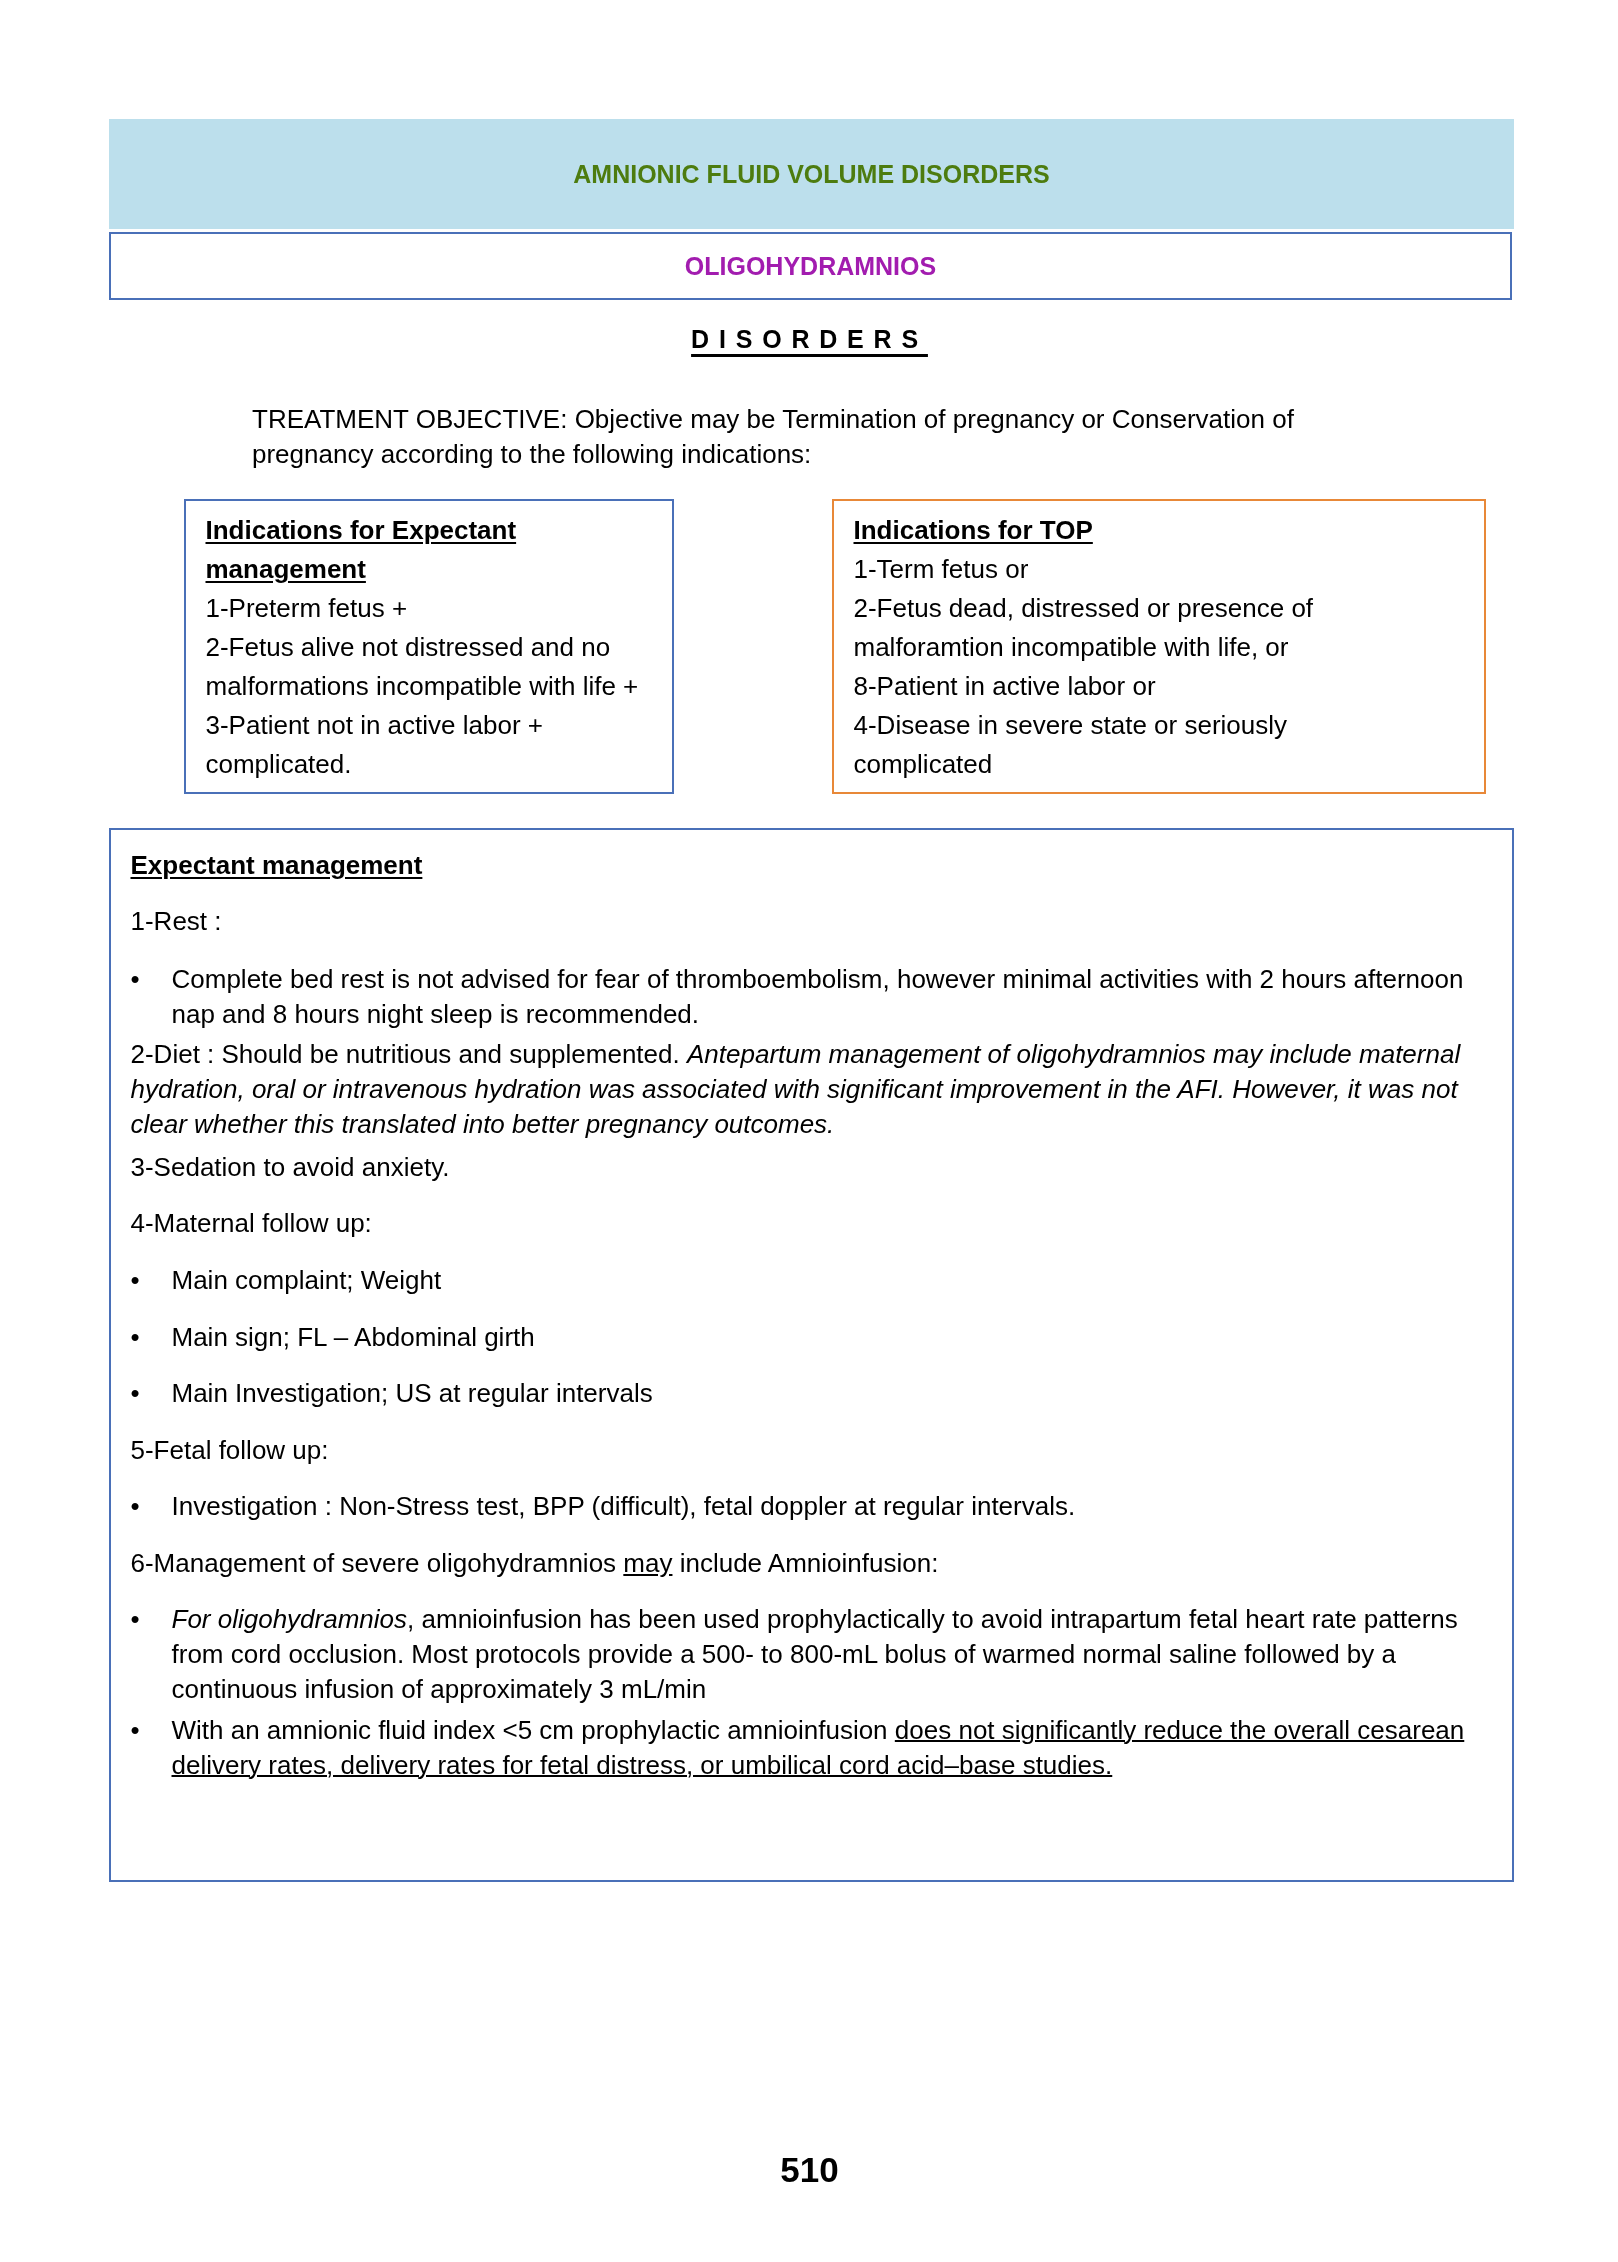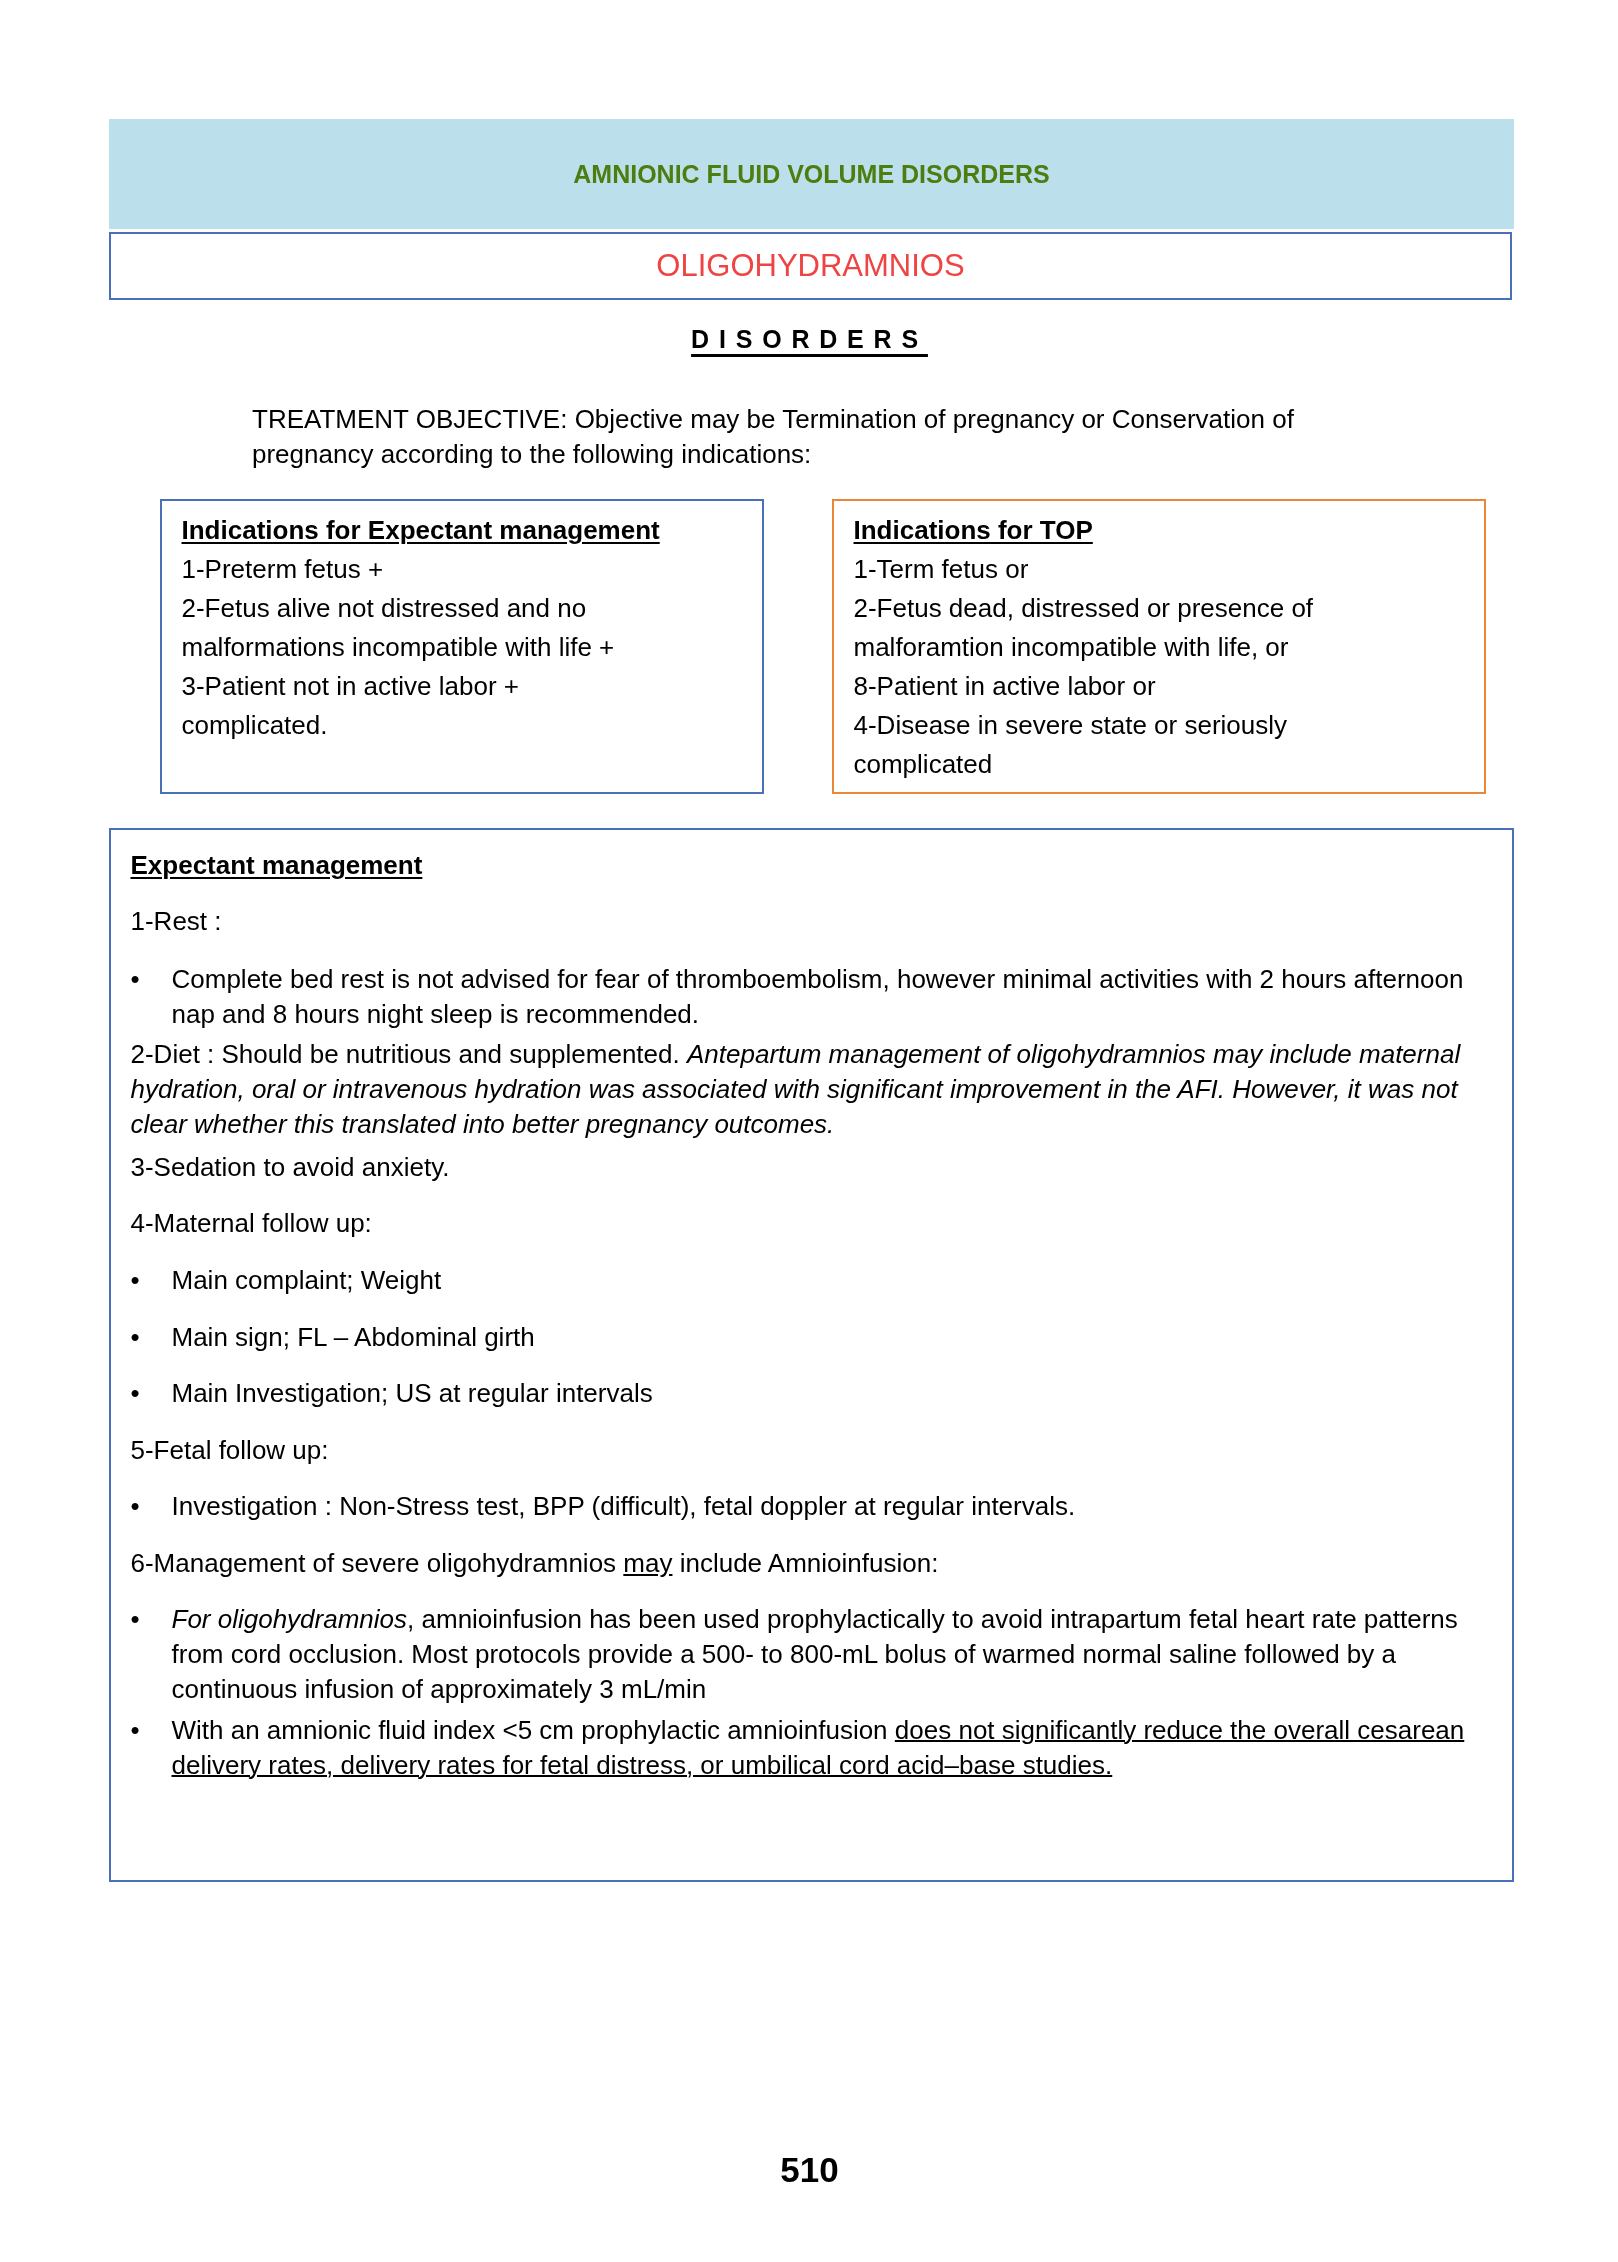--- a/index.html
+++ b/index.html
@@ -14,41 +14,41 @@
     .banner-main {
       left: 109px; top: 119px; width: 1405px; height: 110px;
       background: #bcdfec;
       display: flex; align-items: center; justify-content: center;
       font-size: 25px; font-weight: bold; color: #4d7c0f; letter-spacing: 0px;
     }
     .banner-sub {
       left: 109px; top: 232px; width: 1399px; height: 64px;
       border: 2.9px solid #4a70b8; background: #fff;
       display: flex; align-items: center; justify-content: center;
-      font-size: 31px; font-weight: normal; color: #ef4444;
+      font-size: 25px; font-weight: bold; color: #a21caf;
     }
 
     .treat-title {
       left: 0; width: 1619px; top: 325px; text-align: center;
       font-size: 25px; font-weight: bold; letter-spacing: 9.8px;
     }
     .treat-title span { text-decoration: underline; text-underline-offset: 5.9px; text-decoration-thickness: 2.9px; }
 
     .objective {
       left: 252px; top: 402px; width: 1170px;
       font-size: 26px; line-height: 35px;
     }
 
     
     .ind-box {
       top: 499px; height: 289px; background: #fff;
       padding: 9.8px 19.5px; box-sizing: border-box;
       font-size: 26px; line-height: 39px;
     }
-    .ind-left { left: 160px; width: 604px; border: 2.9px solid #4a70b8; height: 295px; }
+    .ind-left { left: 184px; width: 490px; border: 2.9px solid #4a70b8; height: 295px; }
     .ind-right { left: 832px; width: 654px; border: 2.9px solid #e88838; height: 295px; }
     .ind-title { font-weight: bold; text-decoration: underline; text-decoration-thickness: 2px; text-underline-offset: 2.9px; }
     .ind-line { display: block; }
 
     
     .main-box {
       left: 109px; top: 828px; width: 1405px; height: 1054px;
       border: 2.9px solid #4a70b8; box-sizing: border-box; background: #fff;
       padding: 0 19.5px;
     }

